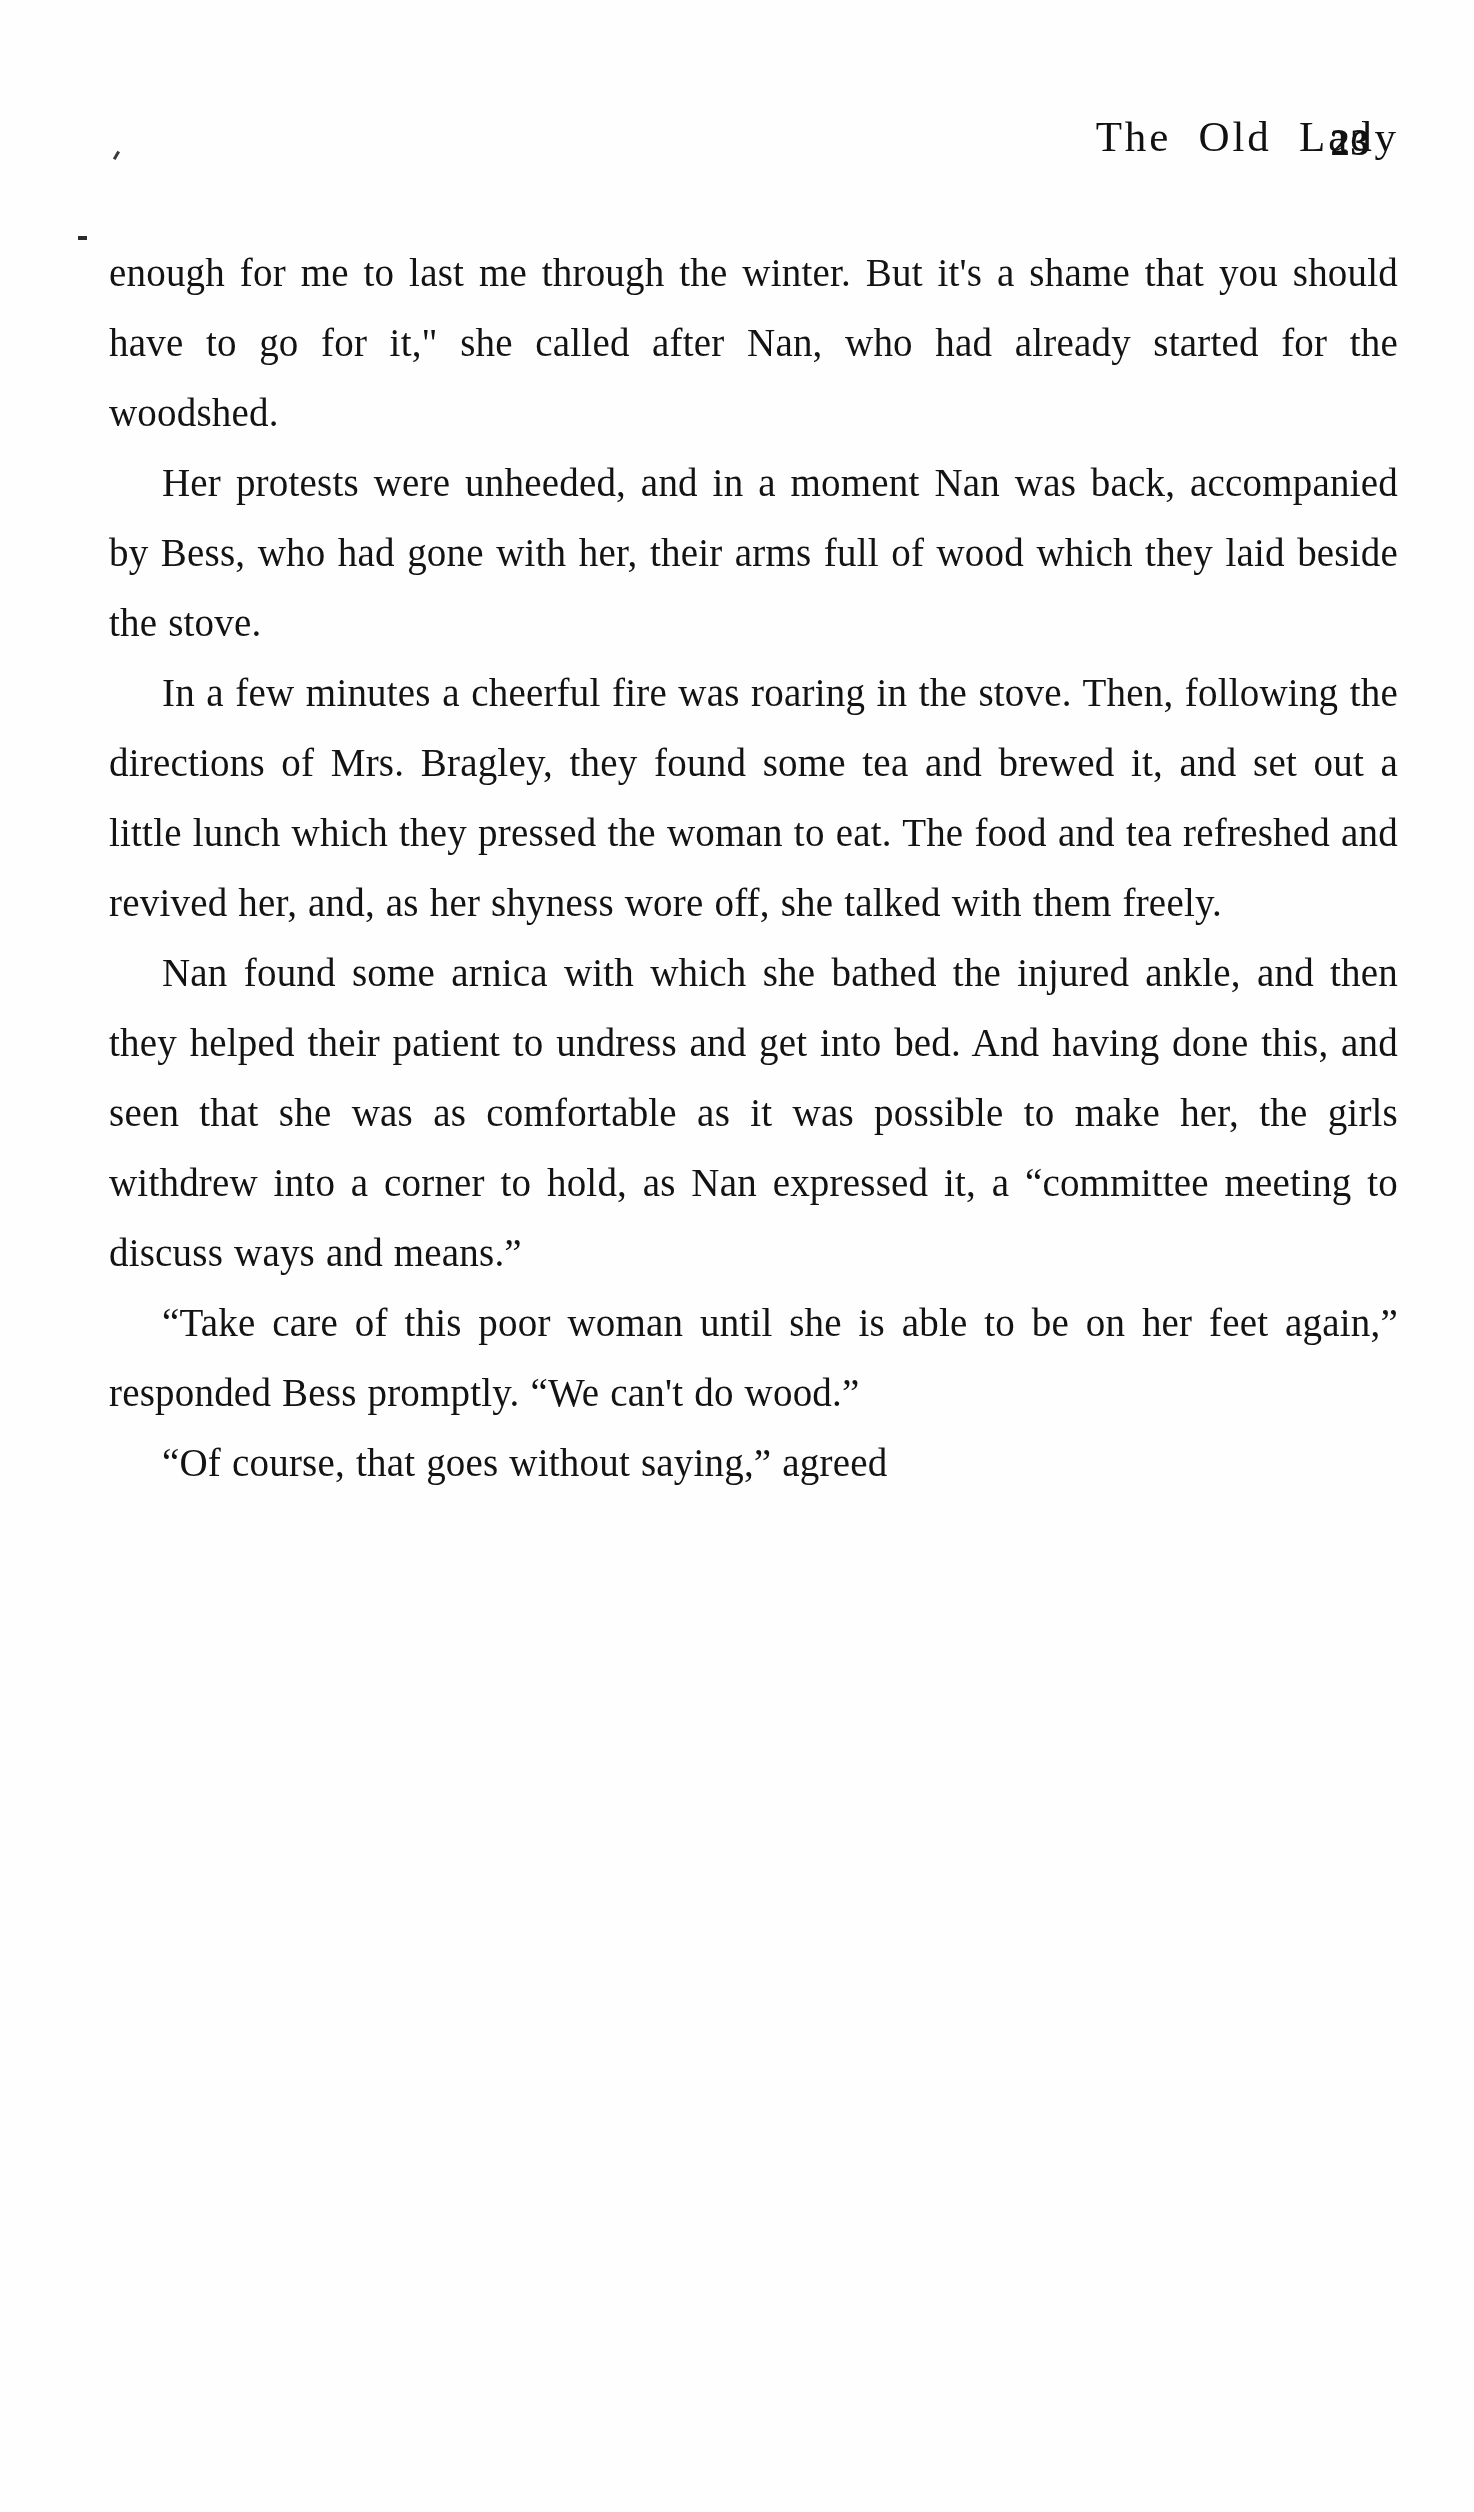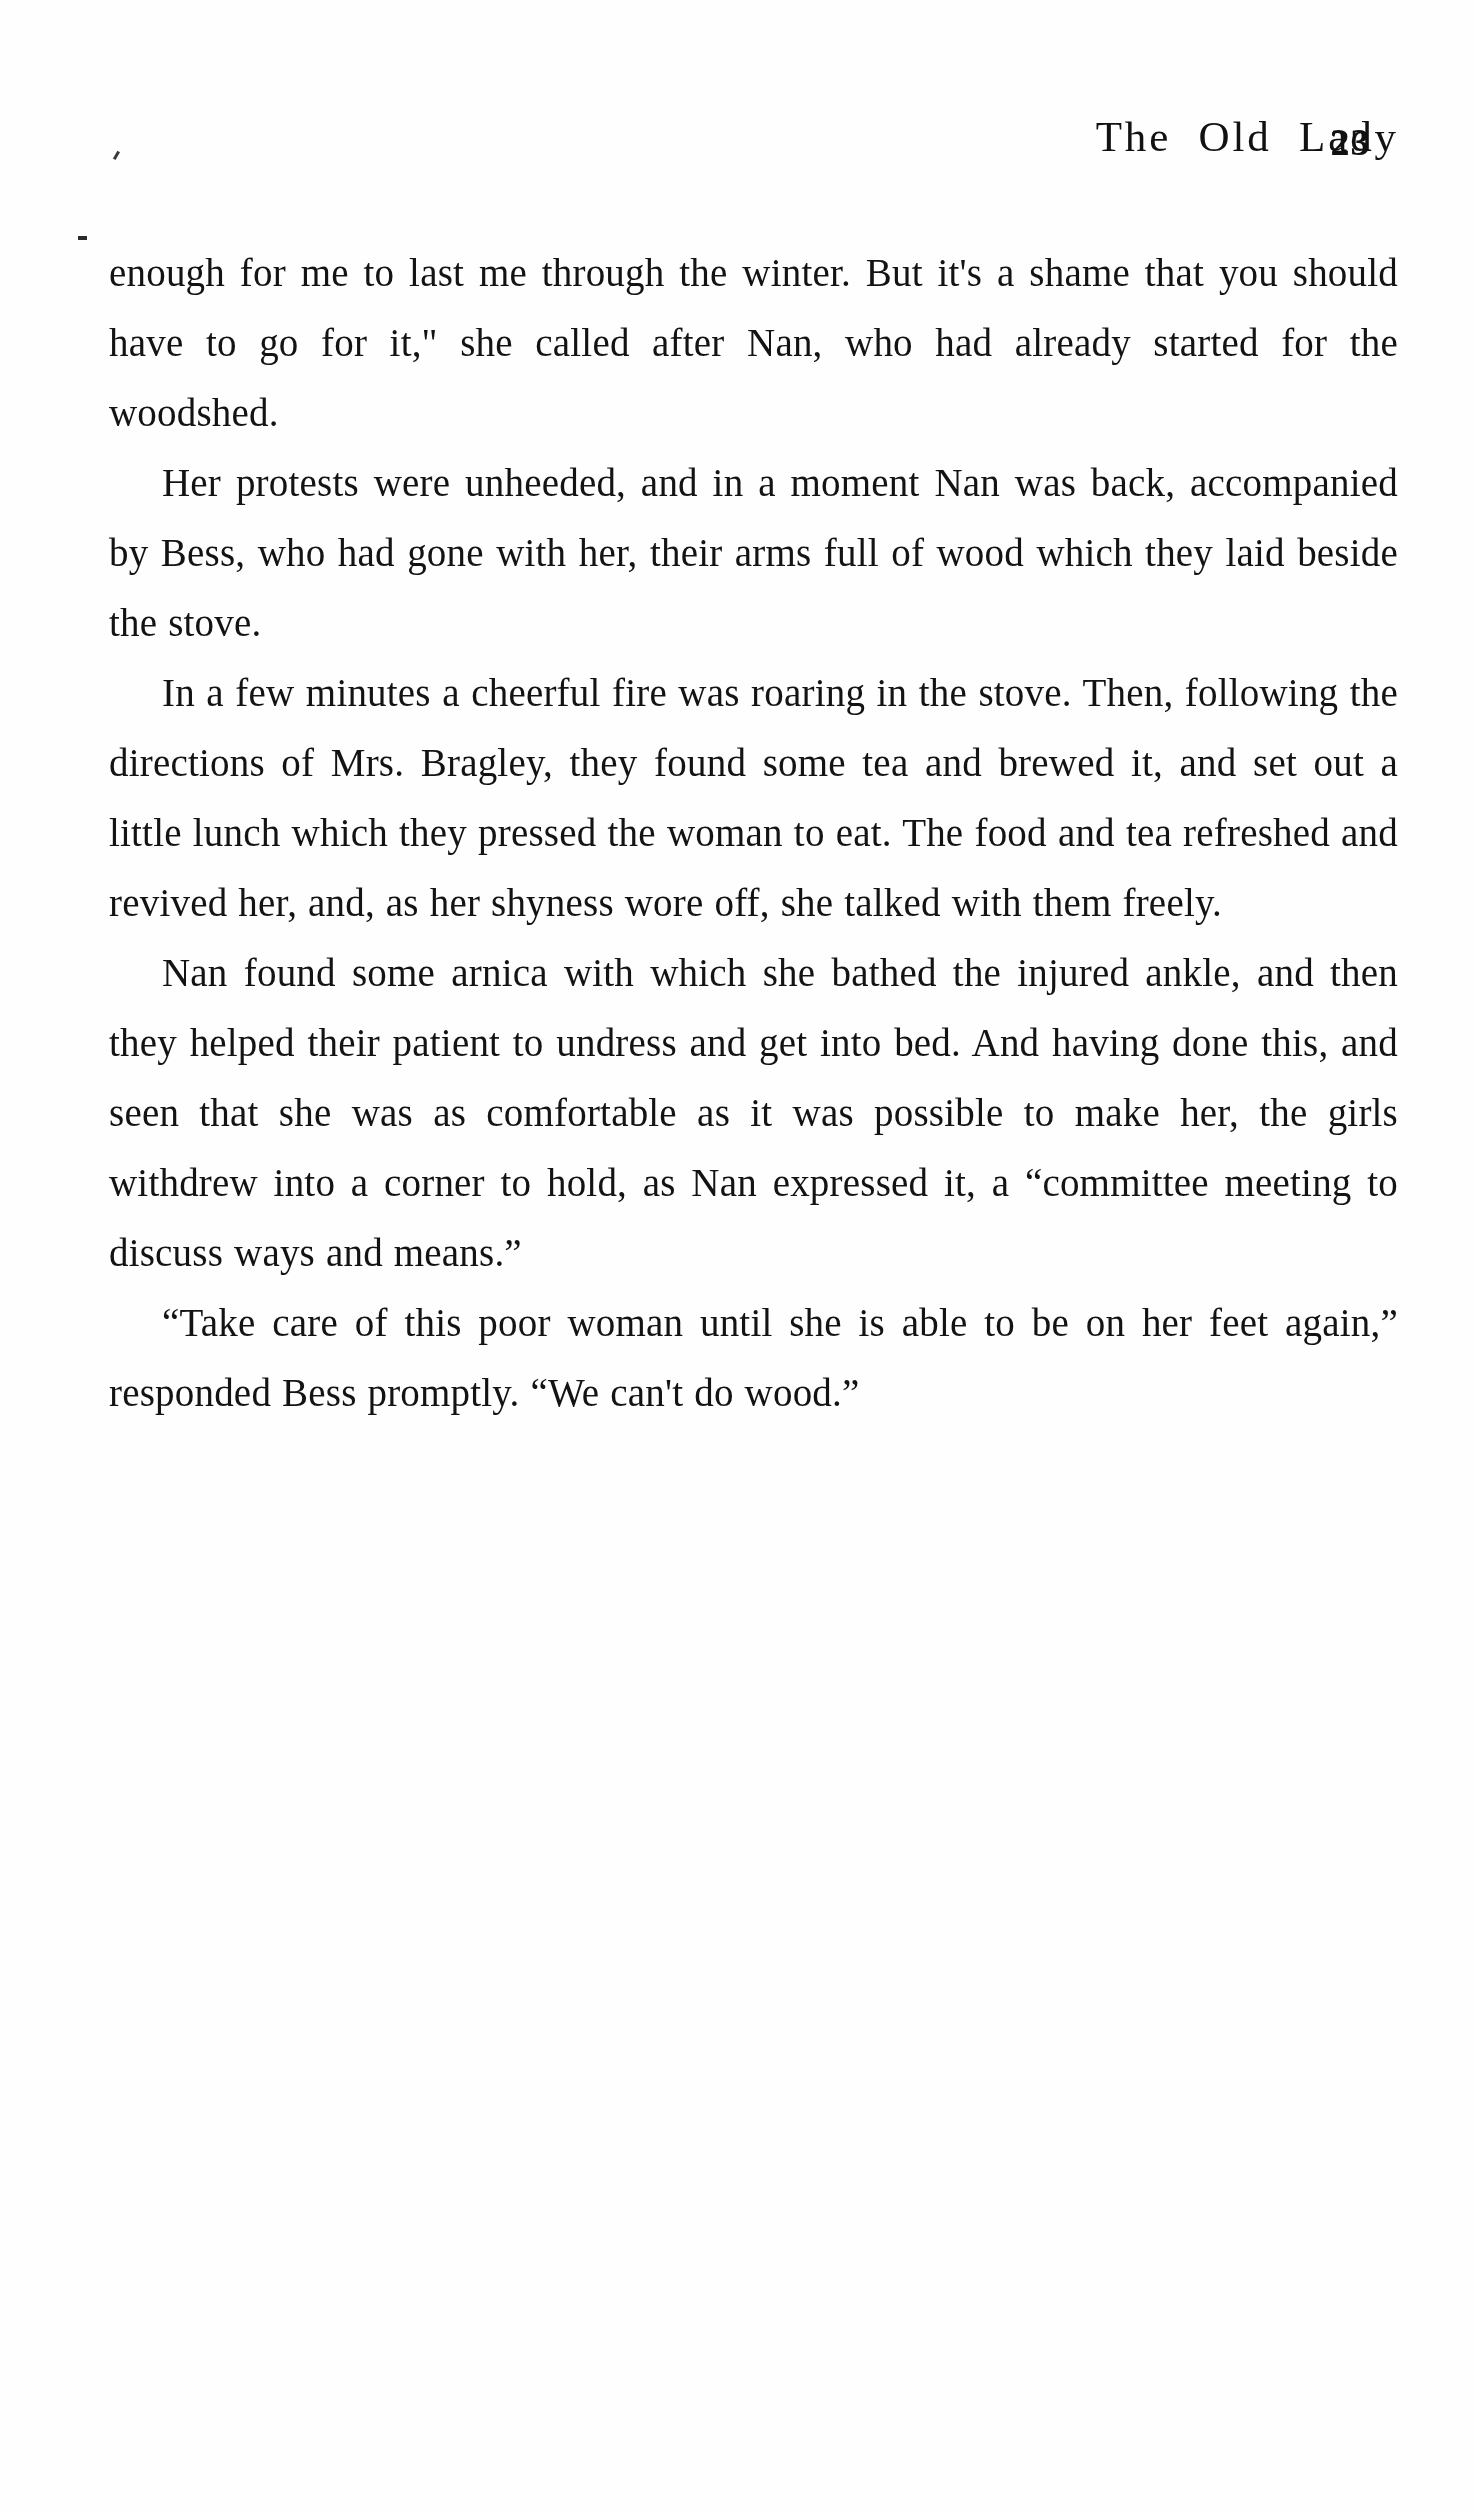--- a/index.html
+++ b/index.html
@@ -103,16 +103,17 @@
 
   <div class="tick-top"></div>
   <div class="tick-left"></div>
 
   <div class="body-text">
     <p class="para">enough for me to last me through the winter.   But it's a shame that you should have to go for it," she called after Nan, who had already started for the woodshed.</p>
     <p class="para indent">Her protests were unheeded, and in a moment Nan was back, accompanied by Bess, who had gone with her, their arms full of wood which they laid beside the stove.</p>
     <p class="para indent">In a few minutes a cheerful fire was roaring in the stove.   Then, following the directions of Mrs. Bragley, they found some tea and brewed it, and set out a little lunch which they pressed the woman to eat.   The food and tea refreshed and revived her, and, as her shyness wore off, she talked with them freely.</p>
     <p class="para indent">Nan found some arnica with which she bathed the injured ankle, and then they helped their patient to undress and get into bed.   And having done this, and seen that she was as comfortable as it was possible to make her, the girls withdrew into a corner to hold, as Nan expressed it, a “committee meeting to discuss ways and means.”</p>
     <p class="para indent">“Take care of this poor woman until she is able to be on her feet again,” responded Bess promptly. “We can't do wood.”</p>
+    <p class="para indent last-partial">“Of course, that goes without saying,” agreed</p>
   </div>
 
 </div>
 
 
 </body></html>

